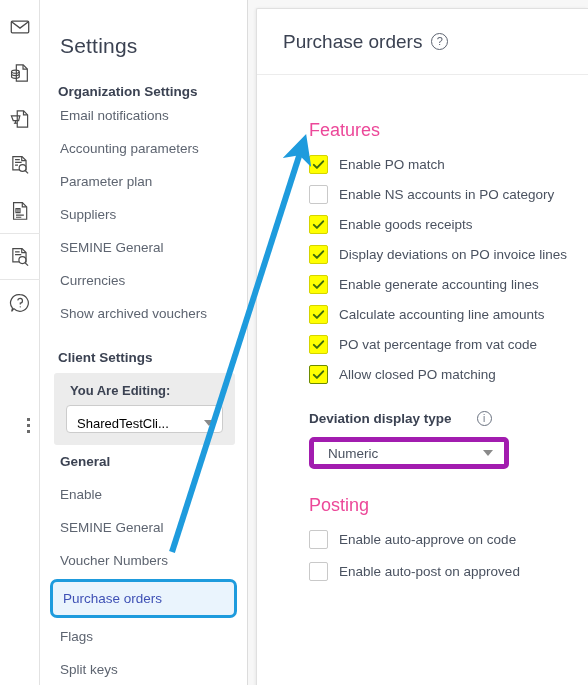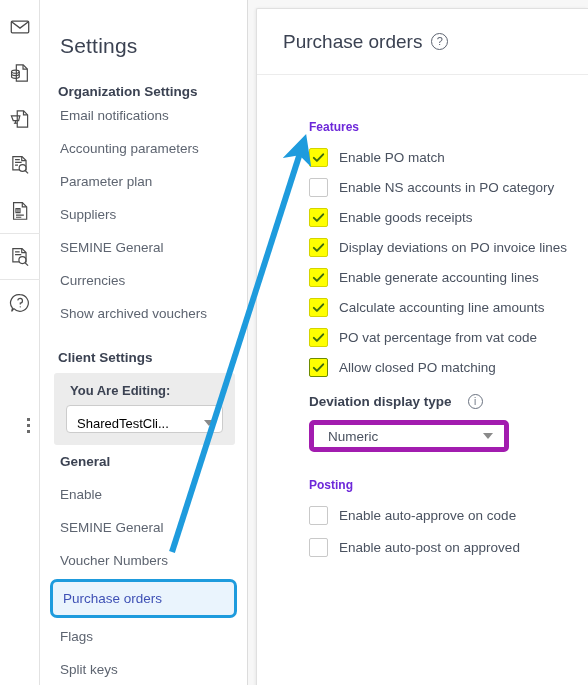--- a/index.html
+++ b/index.html
@@ -88,35 +88,35 @@
     display: flex; align-items: center; padding-left: 26px; gap: 9px;
   }
   .card-title { font-size: 19px; color: #3b4252; font-weight: 400; }
   .qmark {
     width: 17px; height: 17px; border: 1.4px solid #5c6370; border-radius: 50%;
     font-size: 11px; color: #5c6370; display: flex; align-items: center; justify-content: center;
     line-height: 1; cursor: pointer;
   }
   .card-body { padding: 45px 0 0 52px; }
 
-  .sec-label { font-size: 12px; font-weight: bold; color: #6d28d9; }
+  .sec-label { font-size: 18px; font-weight: normal; color: #ec4899; }
 
   .cb-list { margin-top: 8px; }
   .cb-row { display: flex; align-items: center; height: 30px; }
   .cb {
     width: 19px; height: 19px; border: 1px solid #c9c9c9; background: #ffffff;
     border-radius: 2px; margin-right: 11px; flex: 0 0 19px;
     display: flex; align-items: center; justify-content: center; cursor: pointer;
   }
   .cb.hl { background: #ffff00; border: 1px solid #d4d400; }
   .cb.hl.strong { border: 1px solid #6d8b00; }
   .cb svg { display: block; }
   .cb-text { font-size: 13.5px; color: #4a5260; white-space: nowrap; }
 
-  .field-label-row { display: flex; align-items: center; gap: 16px; margin-top: 12px; }
+  .field-label-row { display: flex; align-items: center; gap: 25px; margin-top: 22px; }
   .field-label { font-size: 13.5px; font-weight: bold; color: #3b4252; }
   .imark {
     width: 15px; height: 15px; border: 1.3px solid #6a7280; border-radius: 50%;
     font-size: 10px; color: #6a7280; display: flex; align-items: center; justify-content: center;
     font-style: normal; line-height: 1; cursor: pointer;
   }
   .dropdown {
     margin-top: 11px; width: 200px; height: 32px; background: #fff;
     border: 5px solid #a21caf; border-radius: 5px;
     display: flex; align-items: center; justify-content: space-between;

